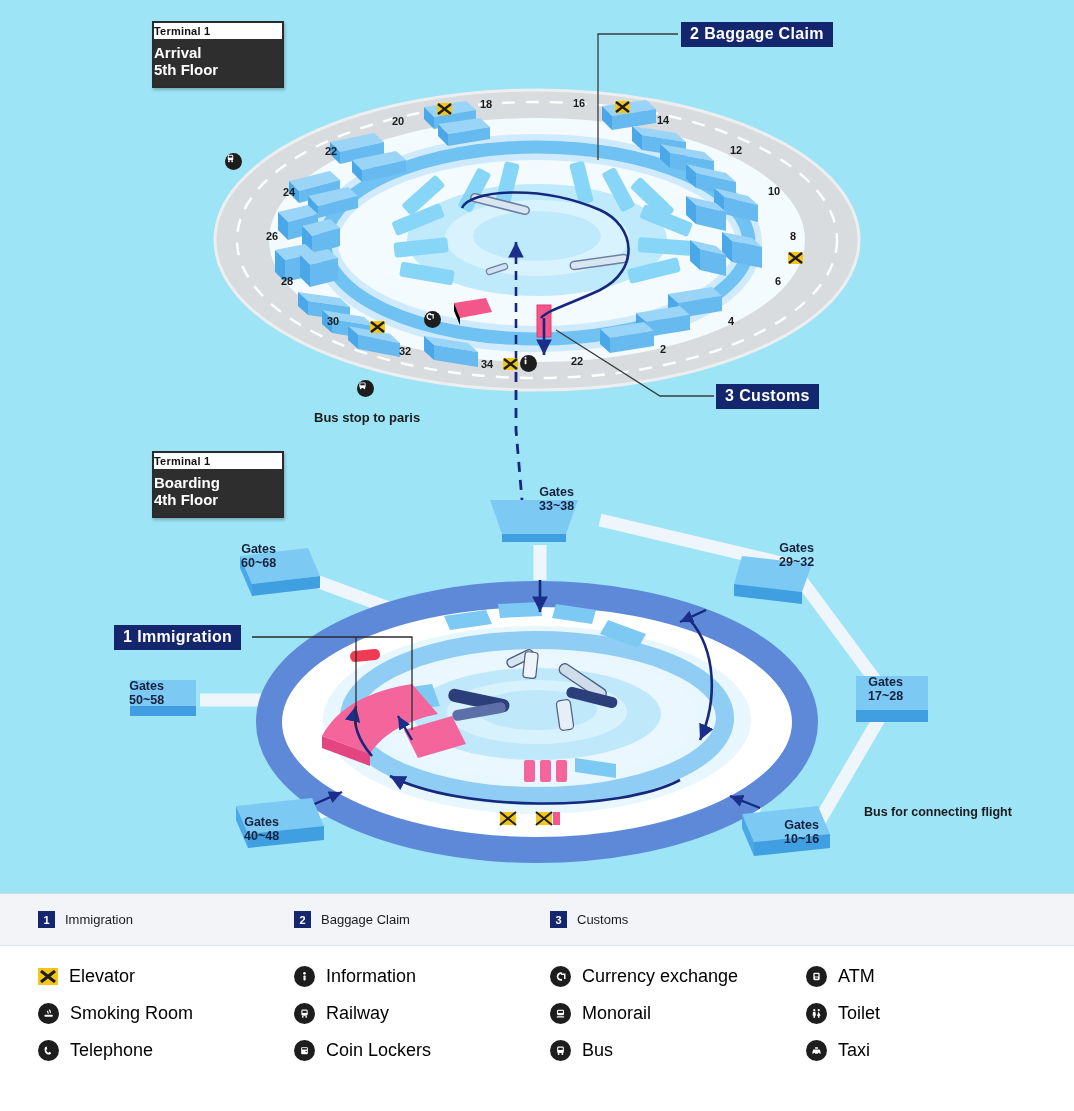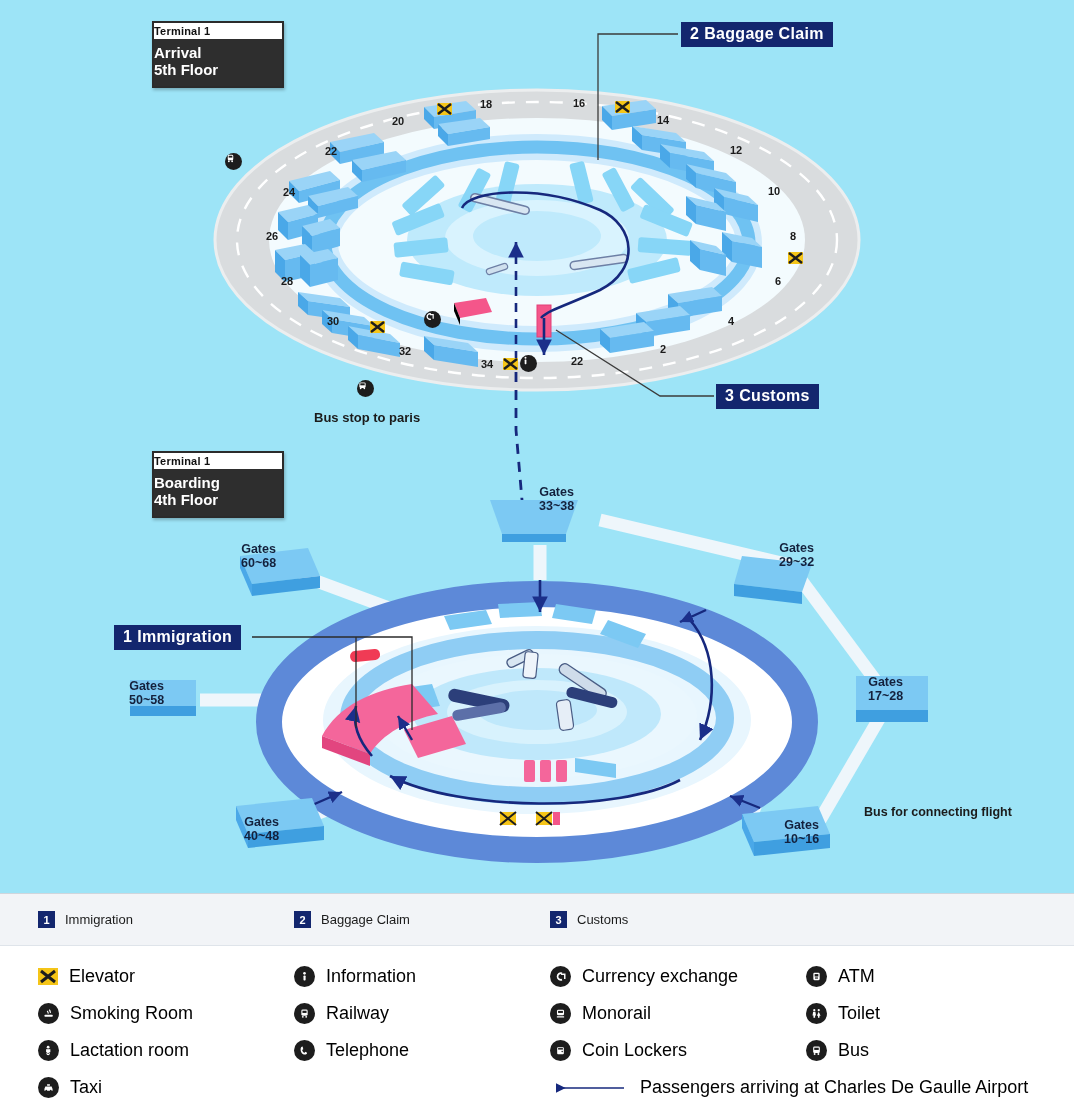--- a/index.html
+++ b/index.html
@@ -705,31 +705,20 @@
             <circle cx="9.4" cy="3.4" r="1.2" fill="#fff"></circle>
             <path d="M9.4,5.2 l2,4.2 h-1.2 v2.2 h-1.6 v-2.2 h-1.2 z" fill="#fff"></path>
           </svg>
       </span>
       <span class="leg-label">Toilet</span>
     </div>
 
     <div class="leg-item">
       <span class="leg-ic">
         <svg viewBox="0 0 14 14" width="13" height="13">
-            <circle cx="6.6" cy="3.4" r="1.5" fill="#fff"></circle>
-            <path d="M4.4,5.6 h4.6 v3.2 h-4.6 z" fill="#fff"></path>
-            <circle cx="6.6" cy="10.2" r="1.8" fill="#fff"></circle>
-            <circle cx="6.6" cy="10.2" r=".7" fill="#1d1d1d"></circle>
-          </svg>
-      </span>
-      <span class="leg-label">Lactation room</span>
-    </div>
-    <div class="leg-item">
-      <span class="leg-ic">
-        <svg viewBox="0 0 14 14" width="13" height="13">
             <path d="M5,2.6 c-1.4,0 -2.2,1.2 -2.2,3.2 c0,3 2,5.6 4.6,5.6 c1.6,0 2.4,-.8 2.4,-2 l-2,-1 l-1,1.2 c-1.2,-.7 -2,-1.8 -2.4,-3.2 l1.3,-.8 z" fill="#fff"></path>
           </svg>
       </span>
       <span class="leg-label">Telephone</span>
     </div>
     <div class="leg-item">
       <span class="leg-ic">
         <svg viewBox="0 0 14 14" width="13" height="13">
             <rect x="3.4" y="3.4" width="7.2" height="7.6" rx="1" fill="#fff"></rect>
             <rect x="4.4" y="4.4" width="5.2" height="1.6" fill="#1d1d1d"></rect>
@@ -754,28 +743,15 @@
       <span class="leg-ic">
         <svg viewBox="0 0 14 14" width="13" height="13">
             <path d="M2.6,8.6 l1,-2.6 h6.8 l1,2.6 v1.8 h-8.8 z" fill="#fff"></path>
             <rect x="5.4" y="3.4" width="3.2" height="1.6" rx=".5" fill="#fff"></rect>
             <circle cx="4.6" cy="10.4" r=".9" fill="#1d1d1d"></circle>
             <circle cx="9.4" cy="10.4" r=".9" fill="#1d1d1d"></circle>
           </svg>
       </span>
       <span class="leg-label">Taxi</span>
     </div>
-    <div class="leg-arrow-item">
-      <span class="leg-arrow-wrap">
-        <svg viewBox="0 0 78 14" width="78" height="14">
-          <defs>
-              <marker id="legArr" markerWidth="7" markerHeight="7" refX="6" refY="3" orient="auto">
-            <path d="M6,0 L0,3 L6,6 z" fill="#16287d"></path>
-              </marker>
-            </defs>
-          <path d="M74,7 L6,7" stroke="#16287d" stroke-width="1.6" marker-end="url(#legArr)"></path>
-        </svg>
-      </span>
-      <span class="leg-label">Passengers arriving at Charles De Gaulle Airport</span>
-    </div>
 
   </div>
 </div>
 
 </body></html>

